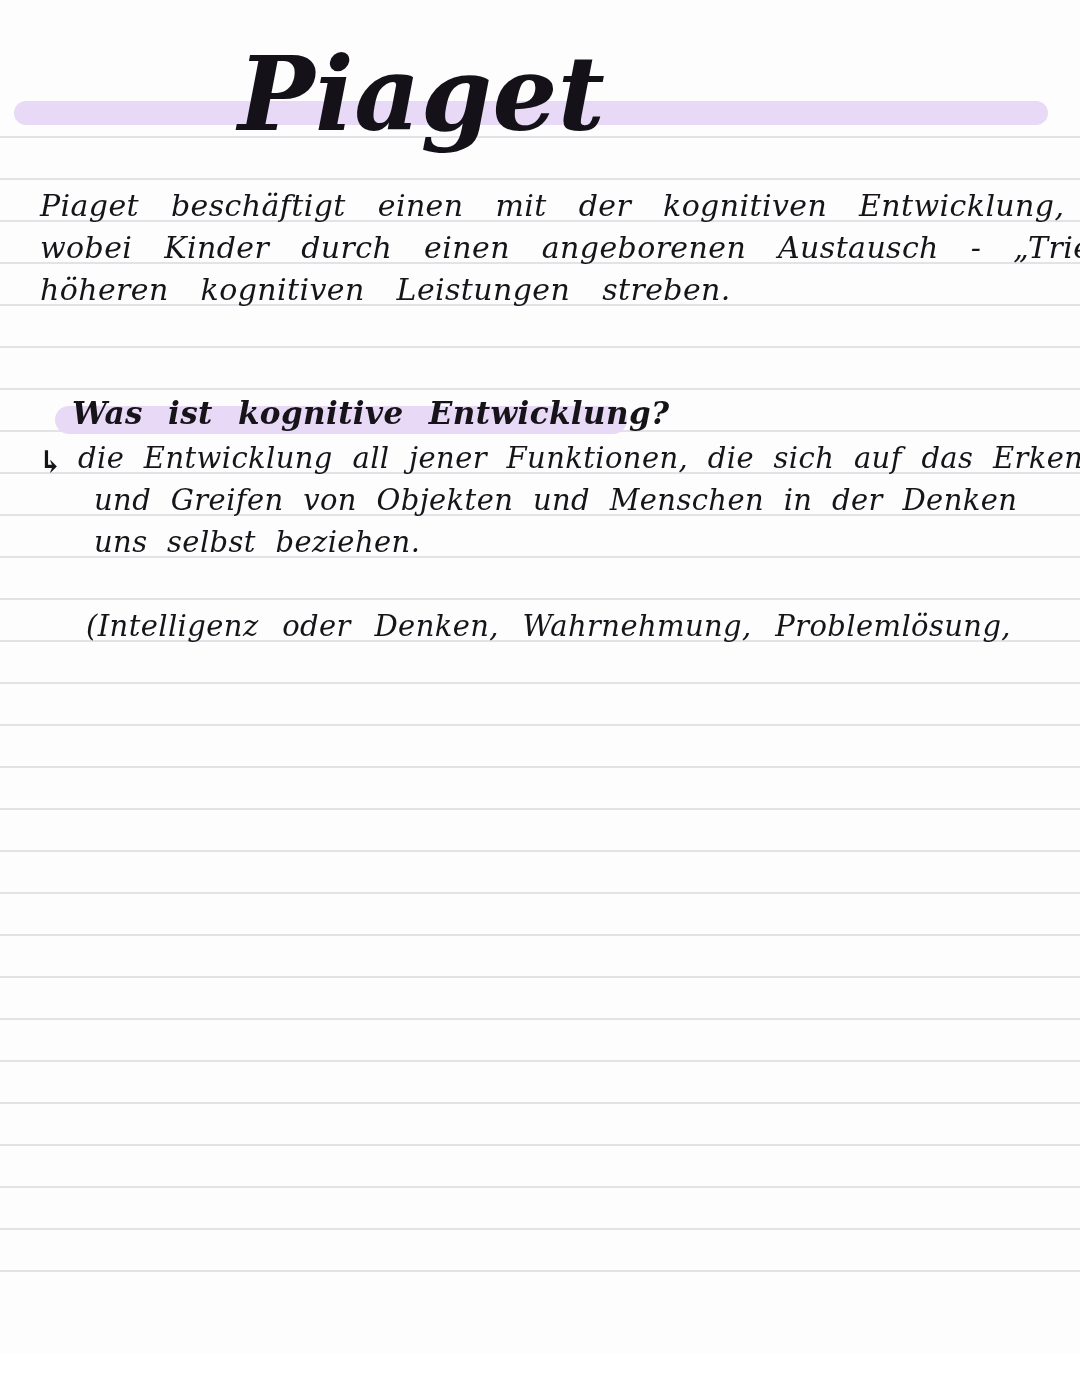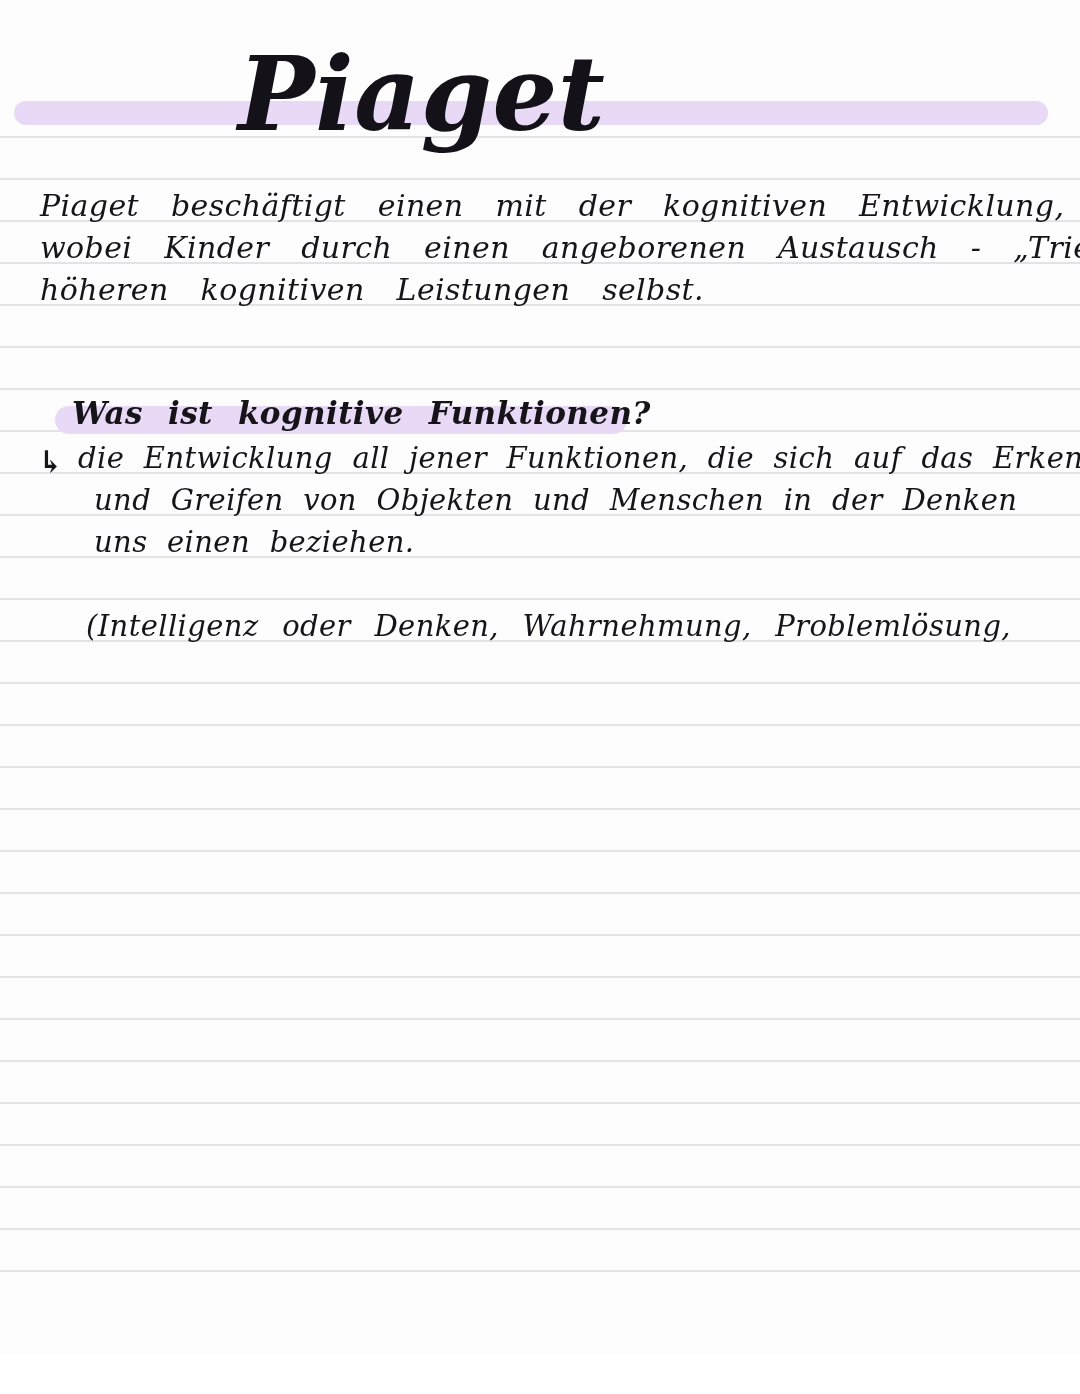--- a/index.html
+++ b/index.html
@@ -134,31 +134,31 @@
 <div class="page">
 
   <div class="ruled-lines"></div>
 
   <div class="title-highlight-bar"></div>
   <h1 class="page-title hand">Piaget</h1>
 
   <div class="intro-paragraph">
     <div class="text-line hand">Piaget beschäftigt einen mit der kognitiven Entwicklung,</div>
     <div class="text-line hand">wobei Kinder durch einen angeborenen Austausch - „Trieb“</div>
-    <div class="text-line hand">höheren kognitiven Leistungen selbst.</div>
+    <div class="text-line hand">höheren kognitiven Leistungen streben.</div>
   </div>
 
   <div class="heading-highlight-bar"></div>
-  <h2 class="section-heading hand">Was ist kognitive Funktionen?</h2>
+  <h2 class="section-heading hand">Was ist kognitive Entwicklung?</h2>
 
   <span class="arrow-bullet-icon">↳</span>
 
   <div class="answer-block">
     <div class="text-line hand">die Entwicklung all jener Funktionen, die sich auf das Erkennen</div>
     <div class="text-line hand">und Greifen von Objekten und Menschen in der Denken</div>
-    <div class="text-line hand">uns einen beziehen.</div>
+    <div class="text-line hand">uns selbst beziehen.</div>
   </div>
 
   <div class="examples-block">
     <div class="text-line hand">(Intelligenz oder Denken, Wahrnehmung, Problemlösung,</div>
   </div>
 
 </div>
 
 </body></html>

